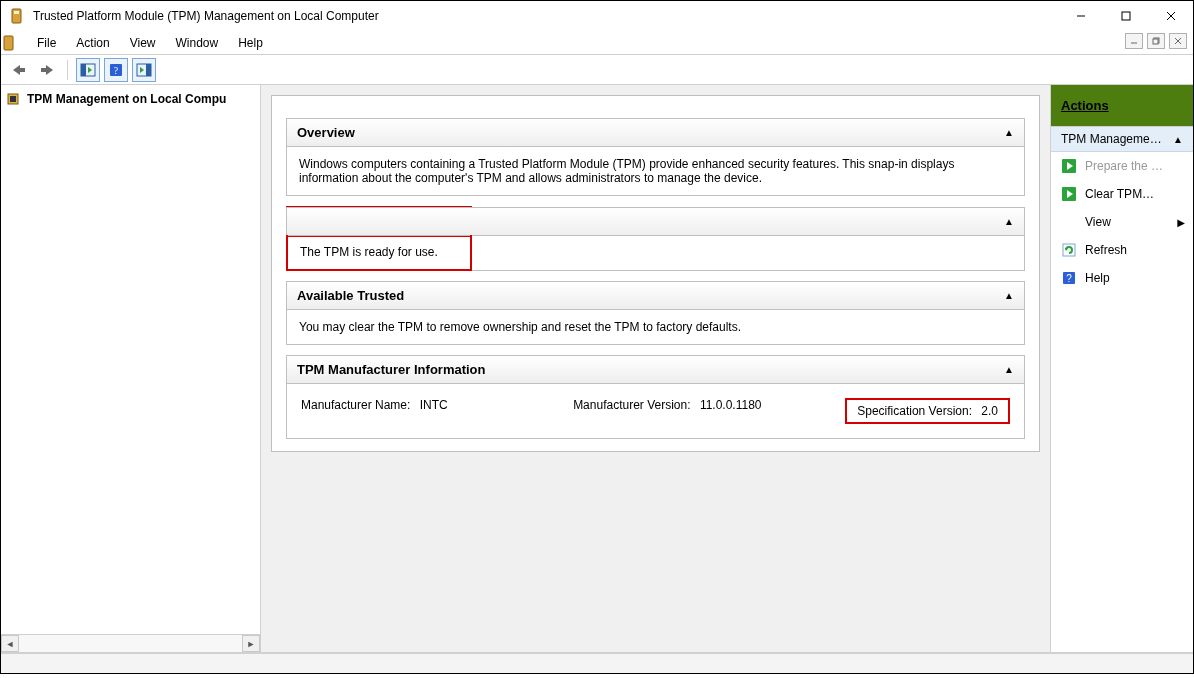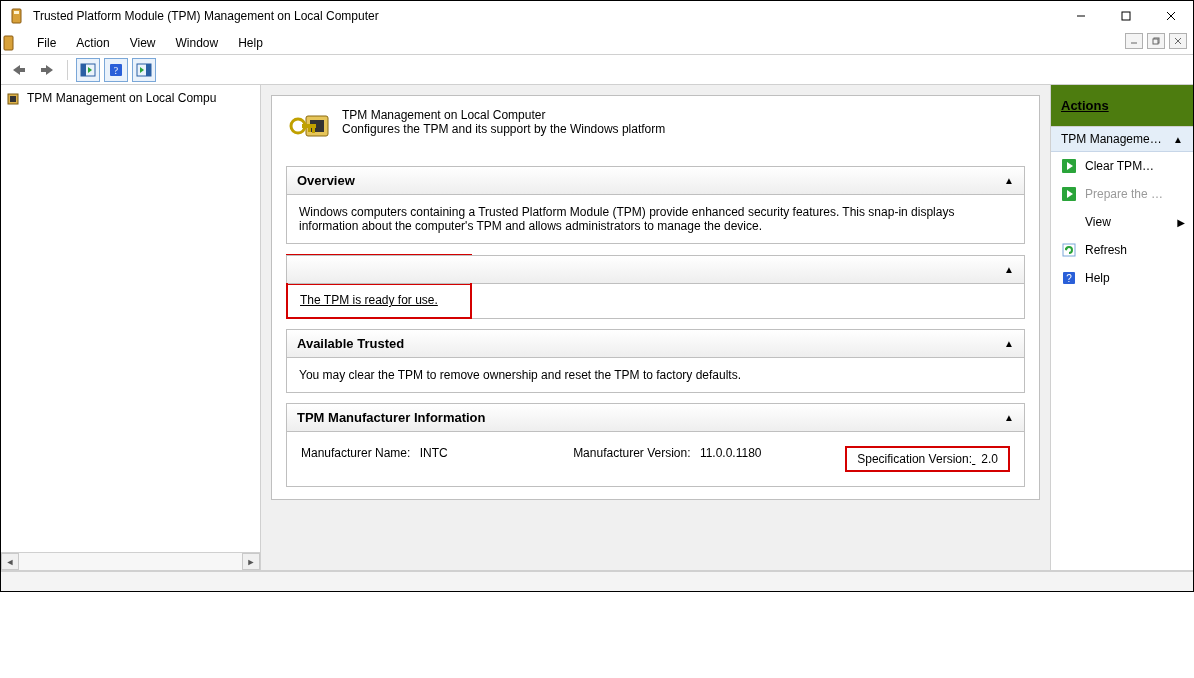--- a/index.html
+++ b/index.html
@@ -1,17 +1,17 @@
 <!DOCTYPE html>
 <html><head>
 <meta charset="utf-8">
 <style>
   * { box-sizing: border-box; }
   html, body { margin:0; padding:0; font-family:"Segoe UI", Tahoma, sans-serif; font-size:12px; color:#000; background:#fff; }
-  .window { width:1194px; height:592px; border:1px solid #000; position:relative; background:#fff; display:flex; flex-direction:column; }
+  .window { width:1194px; height:674px; border:1px solid #000; position:relative; background:#fff; display:flex; flex-direction:column; }
   
   .titlebar { height:30px; display:flex; align-items:center; padding:0 0 0 8px; }
   .titlebar .ico { width:16px; height:16px; margin-right:8px; }
   .titlebar .title { flex:1; font-size:12px; }
   .titlebar .winbtns { display:flex; }
   .titlebar .winbtn { width:45px; height:30px; display:flex; align-items:center; justify-content:center; }
   .titlebar .winbtn svg { display:block; }
   
   .menubar { height:24px; display:flex; align-items:center; border-bottom:1px solid #d0d0d0; position:relative; }
   .menubar .ico { width:16px; height:16px; margin-right:10px; }
@@ -20,37 +20,37 @@
   .menubar .mdi-btns div { width:18px; height:16px; border:1px solid #b0b0b0; background:#f4f4f4; display:flex; align-items:center; justify-content:center; }
   
   .toolbar { height:30px; border-bottom:1px solid #d0d0d0; display:flex; align-items:center; padding-left:6px; gap:4px; }
   .toolbar .sep { width:1px; height:20px; background:#d0d0d0; margin:0 4px; }
   .toolbar .tbtn { width:24px; height:24px; display:flex; align-items:center; justify-content:center; }
   .toolbar .tbtn.framed { border:1px solid #7aa7d8; background:#eaf2fb; }
   
   .workspace { flex:1; display:flex; border-bottom:1px solid #d0d0d0; min-height:0; }
   .left-pane { width:260px; border-right:1px solid #d0d0d0; display:flex; flex-direction:column; }
   .tree { flex:1; padding:6px 4px 4px 4px; overflow:hidden; }
-  .tree-node { display:flex; align-items:flex-start; gap:6px; }
+  .tree-node { display:flex; align-items:center; gap:6px;font-weight:bold; }
   .tree-node span { white-space:nowrap; overflow:hidden; }
   .hscroll { height:18px; border-top:1px solid #d0d0d0; display:flex; }
   .hscroll .arrow { width:18px; background:#f0f0f0; border:1px solid #c9c9c9; display:flex; align-items:center; justify-content:center; font-size:9px; color:#555; }
   .hscroll .track { flex:1; background:#f7f7f7; }
   
   .center-pane { flex:1; background:#f0f0f0; padding:10px; border-right:1px solid #d0d0d0; overflow:auto; }
   .console { background:#fff; border:1px solid #bfbfbf; padding:12px 14px; }
   .console-header { display:flex; align-items:flex-start; margin-bottom:14px; }
   .console-header .hicon { width:48px; height:44px; display:flex; align-items:center; justify-content:center; margin-right:8px; }
   .console-header .htext .ht1 { font-size:12px; }
   .console-header .htext .ht2 { font-size:12px; color:#000; }
   .section { margin-top:10px; }
   .sec-head { background:linear-gradient(#fff,#eee); border:1px solid #bfbfbf; padding:6px 10px; font-weight:bold; font-size:13px; display:flex; align-items:center; position:relative; }
   .sec-head .collapse { position:absolute; right:10px; top:8px; font-size:10px; }
   .sec-body { border:1px solid #bfbfbf; border-top:none; padding:10px 12px; font-size:12px; }
-  .redbox { border:2px solid #d40000;text-decoration:underline; }
+  .redbox { border:2px solid #d40000; }
   .mfg-row { display:flex; padding:6px 8px; }
   .mfg-cell { flex:1; }
   .mfg-label { display:inline-block; }
   .mfg-val { display:inline-block; margin-left:6px; }
   
   .right-pane { width:142px; display:flex; flex-direction:column; }
   .actions-title { background:#4d7c0f; border-bottom:1px solid #d0d0d0; padding:13px 10px; font-weight:bold; font-size:13px;text-decoration:underline; }
   .actions-group { background:#e4eef8; border-bottom:1px solid #c7d6e8; padding:5px 10px; font-size:12px; display:flex; align-items:center; justify-content:space-between; }
   .actions-list { display:flex; flex-direction:column; }
   .action-item { padding:6px 8px 6px 10px; display:flex; align-items:center; gap:8px; font-size:12px; white-space:nowrap; overflow:hidden; }
@@ -175,36 +175,20 @@
       </div>
       <div class="hscroll">
         <div class="arrow">◄</div>
         <div class="track"></div>
         <div class="arrow">►</div>
       </div>
     </div>
 
     <div class="center-pane">
       <div class="console">
-        <div class="console-header">
-          <div class="hicon">
-            <svg width="44" height="40">
-              <rect x="18" y="6" width="22" height="20" rx="2" fill="#e6c55a" stroke="#8a6a10"></rect>
-              <rect x="22" y="10" width="14" height="12" fill="#333"></rect>
-              <circle cx="10" cy="16" r="7" fill="none" stroke="#c0a000" stroke-width="3"></circle>
-              <rect x="14" y="14" width="14" height="4" fill="#c0a000"></rect>
-              <rect x="24" y="18" width="3" height="5" fill="#c0a000"></rect>
-              <rect x="20" y="18" width="3" height="4" fill="#c0a000"></rect>
-            </svg>
-          </div>
-          <div class="htext">
-            <div class="ht1">TPM Management on Local Computer</div>
-            <div class="ht2">Configures the TPM and its support by the Windows platform</div>
-          </div>
-        </div>
 
         <div class="section">
           <div class="sec-head">
             <span>Overview</span>
             <span class="collapse">▲</span>
           </div>
           <div class="sec-body">Windows computers containing a Trusted Platform Module (TPM) provide enhanced security features. This snap-in displays information about the computer's TPM and allows administrators to manage the device.</div>
         </div>
 
         <div class="section">
@@ -255,37 +239,37 @@
       </div>
     </div>
 
     <div class="right-pane">
       <div class="actions-title">Actions</div>
       <div class="actions-group">
         <span>TPM Manageme…</span>
         <span style="font-size:10px">▲</span>
       </div>
       <div class="actions-list">
-        <div class="action-item">
+        <div class="action-item disabled">
           <span class="aicon">
               <svg width="14" height="14">
                 <rect width="14" height="14" fill="#2aa43a" rx="1"></rect>
                 <polygon points="5,3 11,7 5,11" fill="#fff"></polygon>
               </svg>
             </span>
-          <span>Clear TPM…</span>
-        </div>
-        <div class="action-item disabled">
+          <span>Prepare the …</span>
+        </div>
+        <div class="action-item">
           <span class="aicon">
               <svg width="14" height="14">
                 <rect width="14" height="14" fill="#2aa43a" rx="1"></rect>
                 <polygon points="5,3 11,7 5,11" fill="#fff"></polygon>
               </svg>
             </span>
-          <span>Prepare the …</span>
+          <span>Clear TPM…</span>
         </div>
         <div class="action-item">
           <span class="aicon"></span>
           <span>View</span>
           <span class="caret">▶</span>
         </div>
         <div class="action-item">
           <span class="aicon">
               <svg width="14" height="14">
                 <rect x="1" y="1" width="12" height="12" fill="#fff" stroke="#7aa7d8"></rect>

